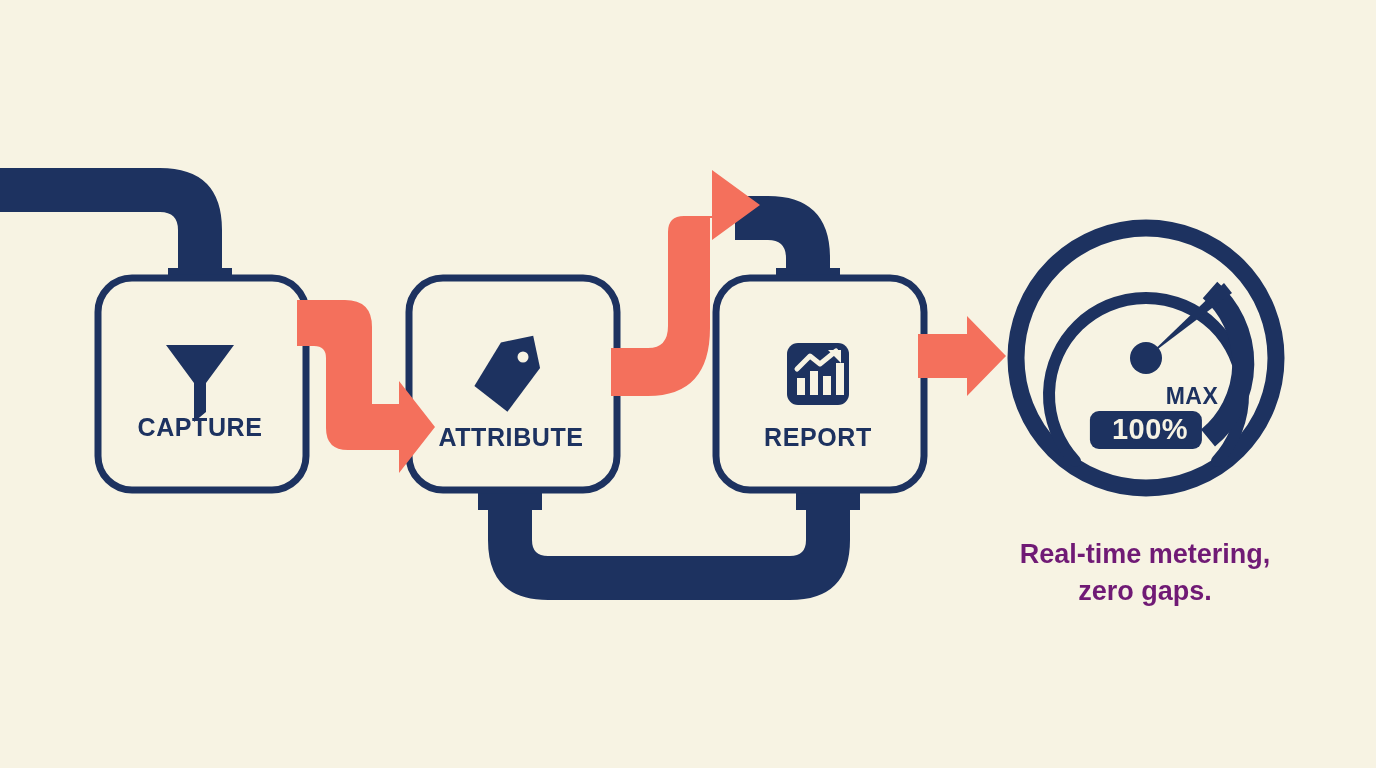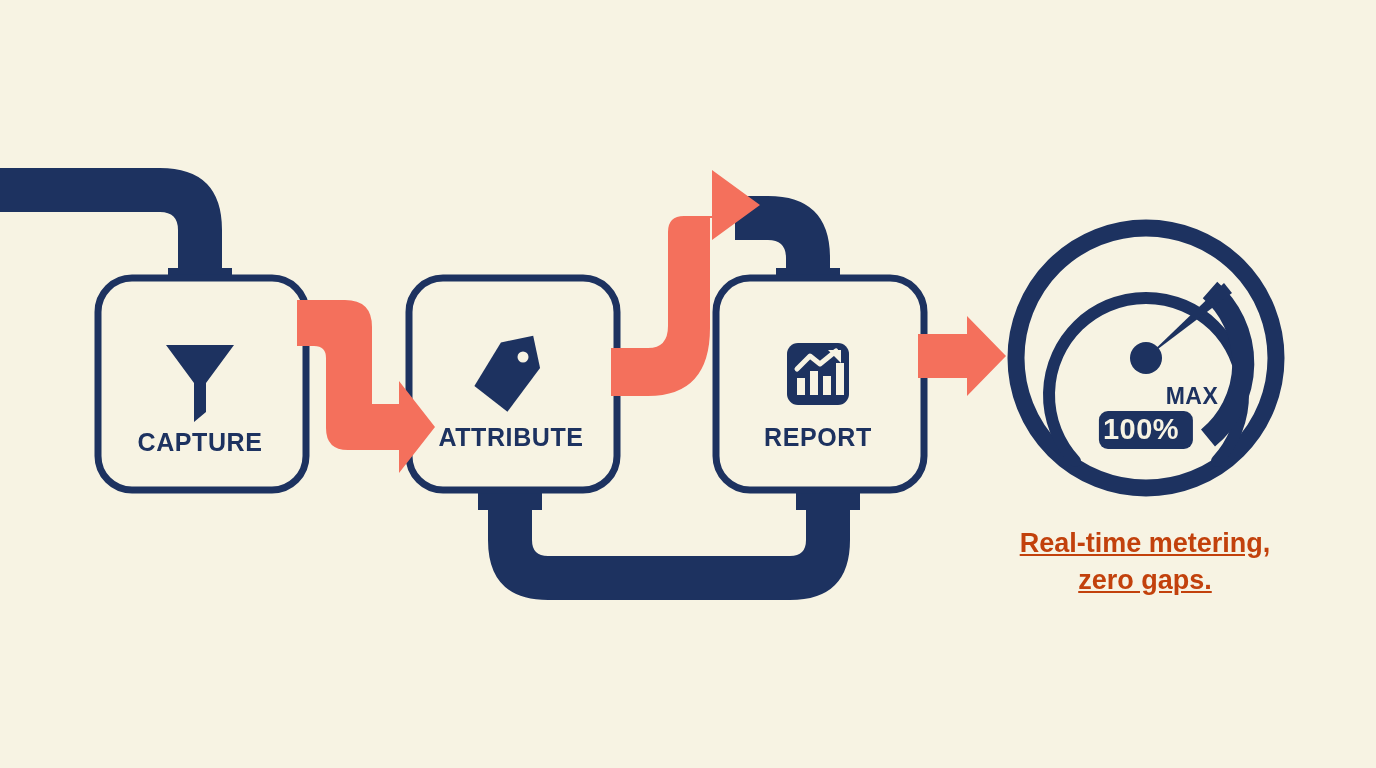--- a/index.html
+++ b/index.html
@@ -30,31 +30,30 @@
     font-size: 25px;
     letter-spacing: 0.6px;
     color: #1d3260;
     text-align: center;
     white-space: nowrap;
     transform: translateX(-50%);
   }
   #caption {
     position: absolute;
     left: 1145px;
-    top: 525px;
+    top: 536px;
     transform: translateX(-50%);
     width: 420px;
     text-align: center;
     font-family: "Liberation Sans", sans-serif;
     font-weight: bold;
     font-size: 27px;
     line-height: 37px;
-    color: #c2410c;
+    color: #701a75;
     white-space: pre-line;
-    text-decoration: underline;
   }
   #gauge-max {
     position: absolute;
     left: 1192px;
     top: 383px;
     transform: translateX(-50%);
     font-family: "Liberation Sans", sans-serif;
     font-weight: bold;
     font-size: 23px;
     letter-spacing: 0.5px;
@@ -62,21 +61,21 @@
     white-space: nowrap;
   }
   #gauge-badge {
     position: absolute;
     left: 1146px;
     top: 411px;
     transform: translateX(-50%);
     background: #1d3260;
     color: #f7f3e3;
     border-radius: 9px;
-    padding: 3px 14px 5px 4px;
+    padding: 3px 14px 5px 22px;
     font-family: "Liberation Sans", sans-serif;
     font-weight: bold;
     font-size: 29px;
     letter-spacing: 0.5px;
     line-height: 1.05;
     white-space: nowrap;
   }
 </style>
 </head>
 <body>
@@ -188,21 +187,21 @@
                A 97 97 0 1 1 1217 461" fill="none" stroke="#1d3260" stroke-width="12" stroke-linecap="round"></path>
 
       <path d="M 1210 290
                A 97 97 0 0 1 1208 438" fill="none" stroke="#1d3260" stroke-width="22" stroke-linecap="butt"></path>
 
       <path d="M 1146 358 L 1224 283 L 1232 293 Z" fill="#1d3260"></path>
       <circle cx="1146" cy="358" r="16" fill="#1d3260"></circle>
     </g>
   </svg>
 
-  <div class="card-label" style="left:200px; top:428px;">CAPTURE</div>
+  <div class="card-label" style="left:200px; top:413px;">CAPTURE</div>
 
   <div class="card-label" style="left:511px; top:423px;text-align:center;">ATTRIBUTE</div>
 
   <div class="card-label" style="left:818px; top:423px;text-align:right;">REPORT</div>
 
   <div id="gauge-max">MAX</div>
 
   <div id="gauge-badge">100%</div>
 
   <div id="caption">Real-time metering,

